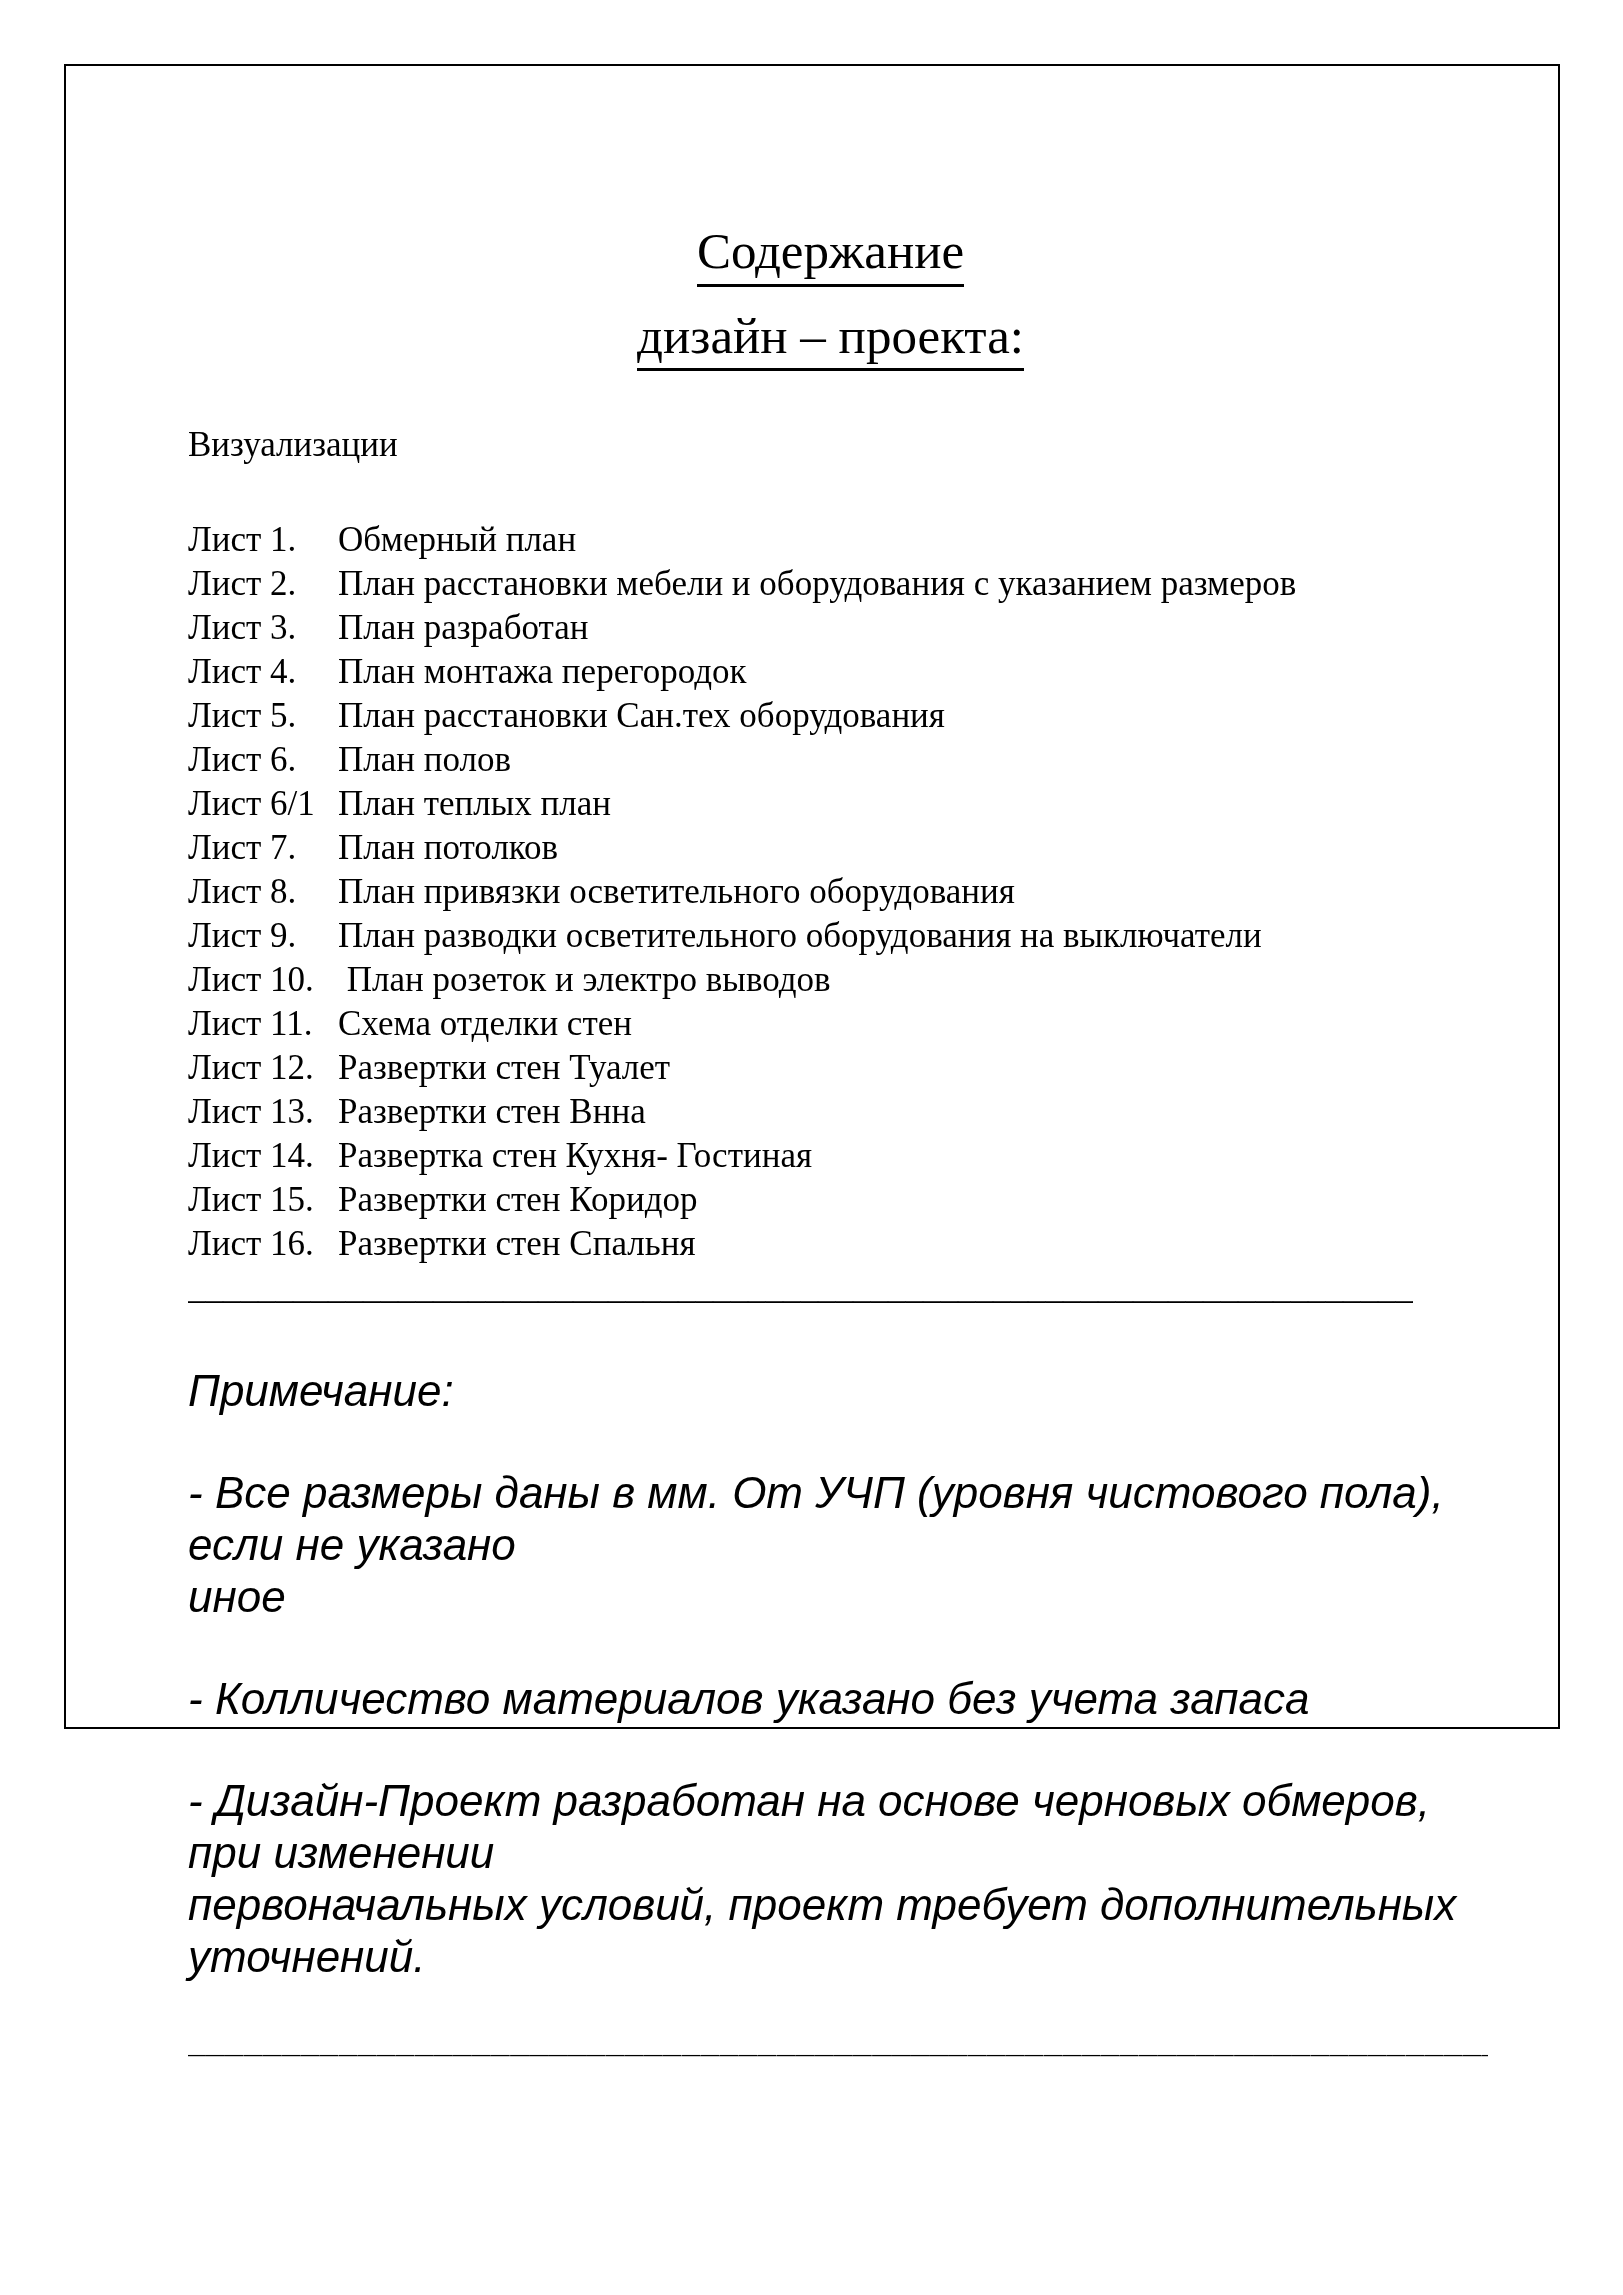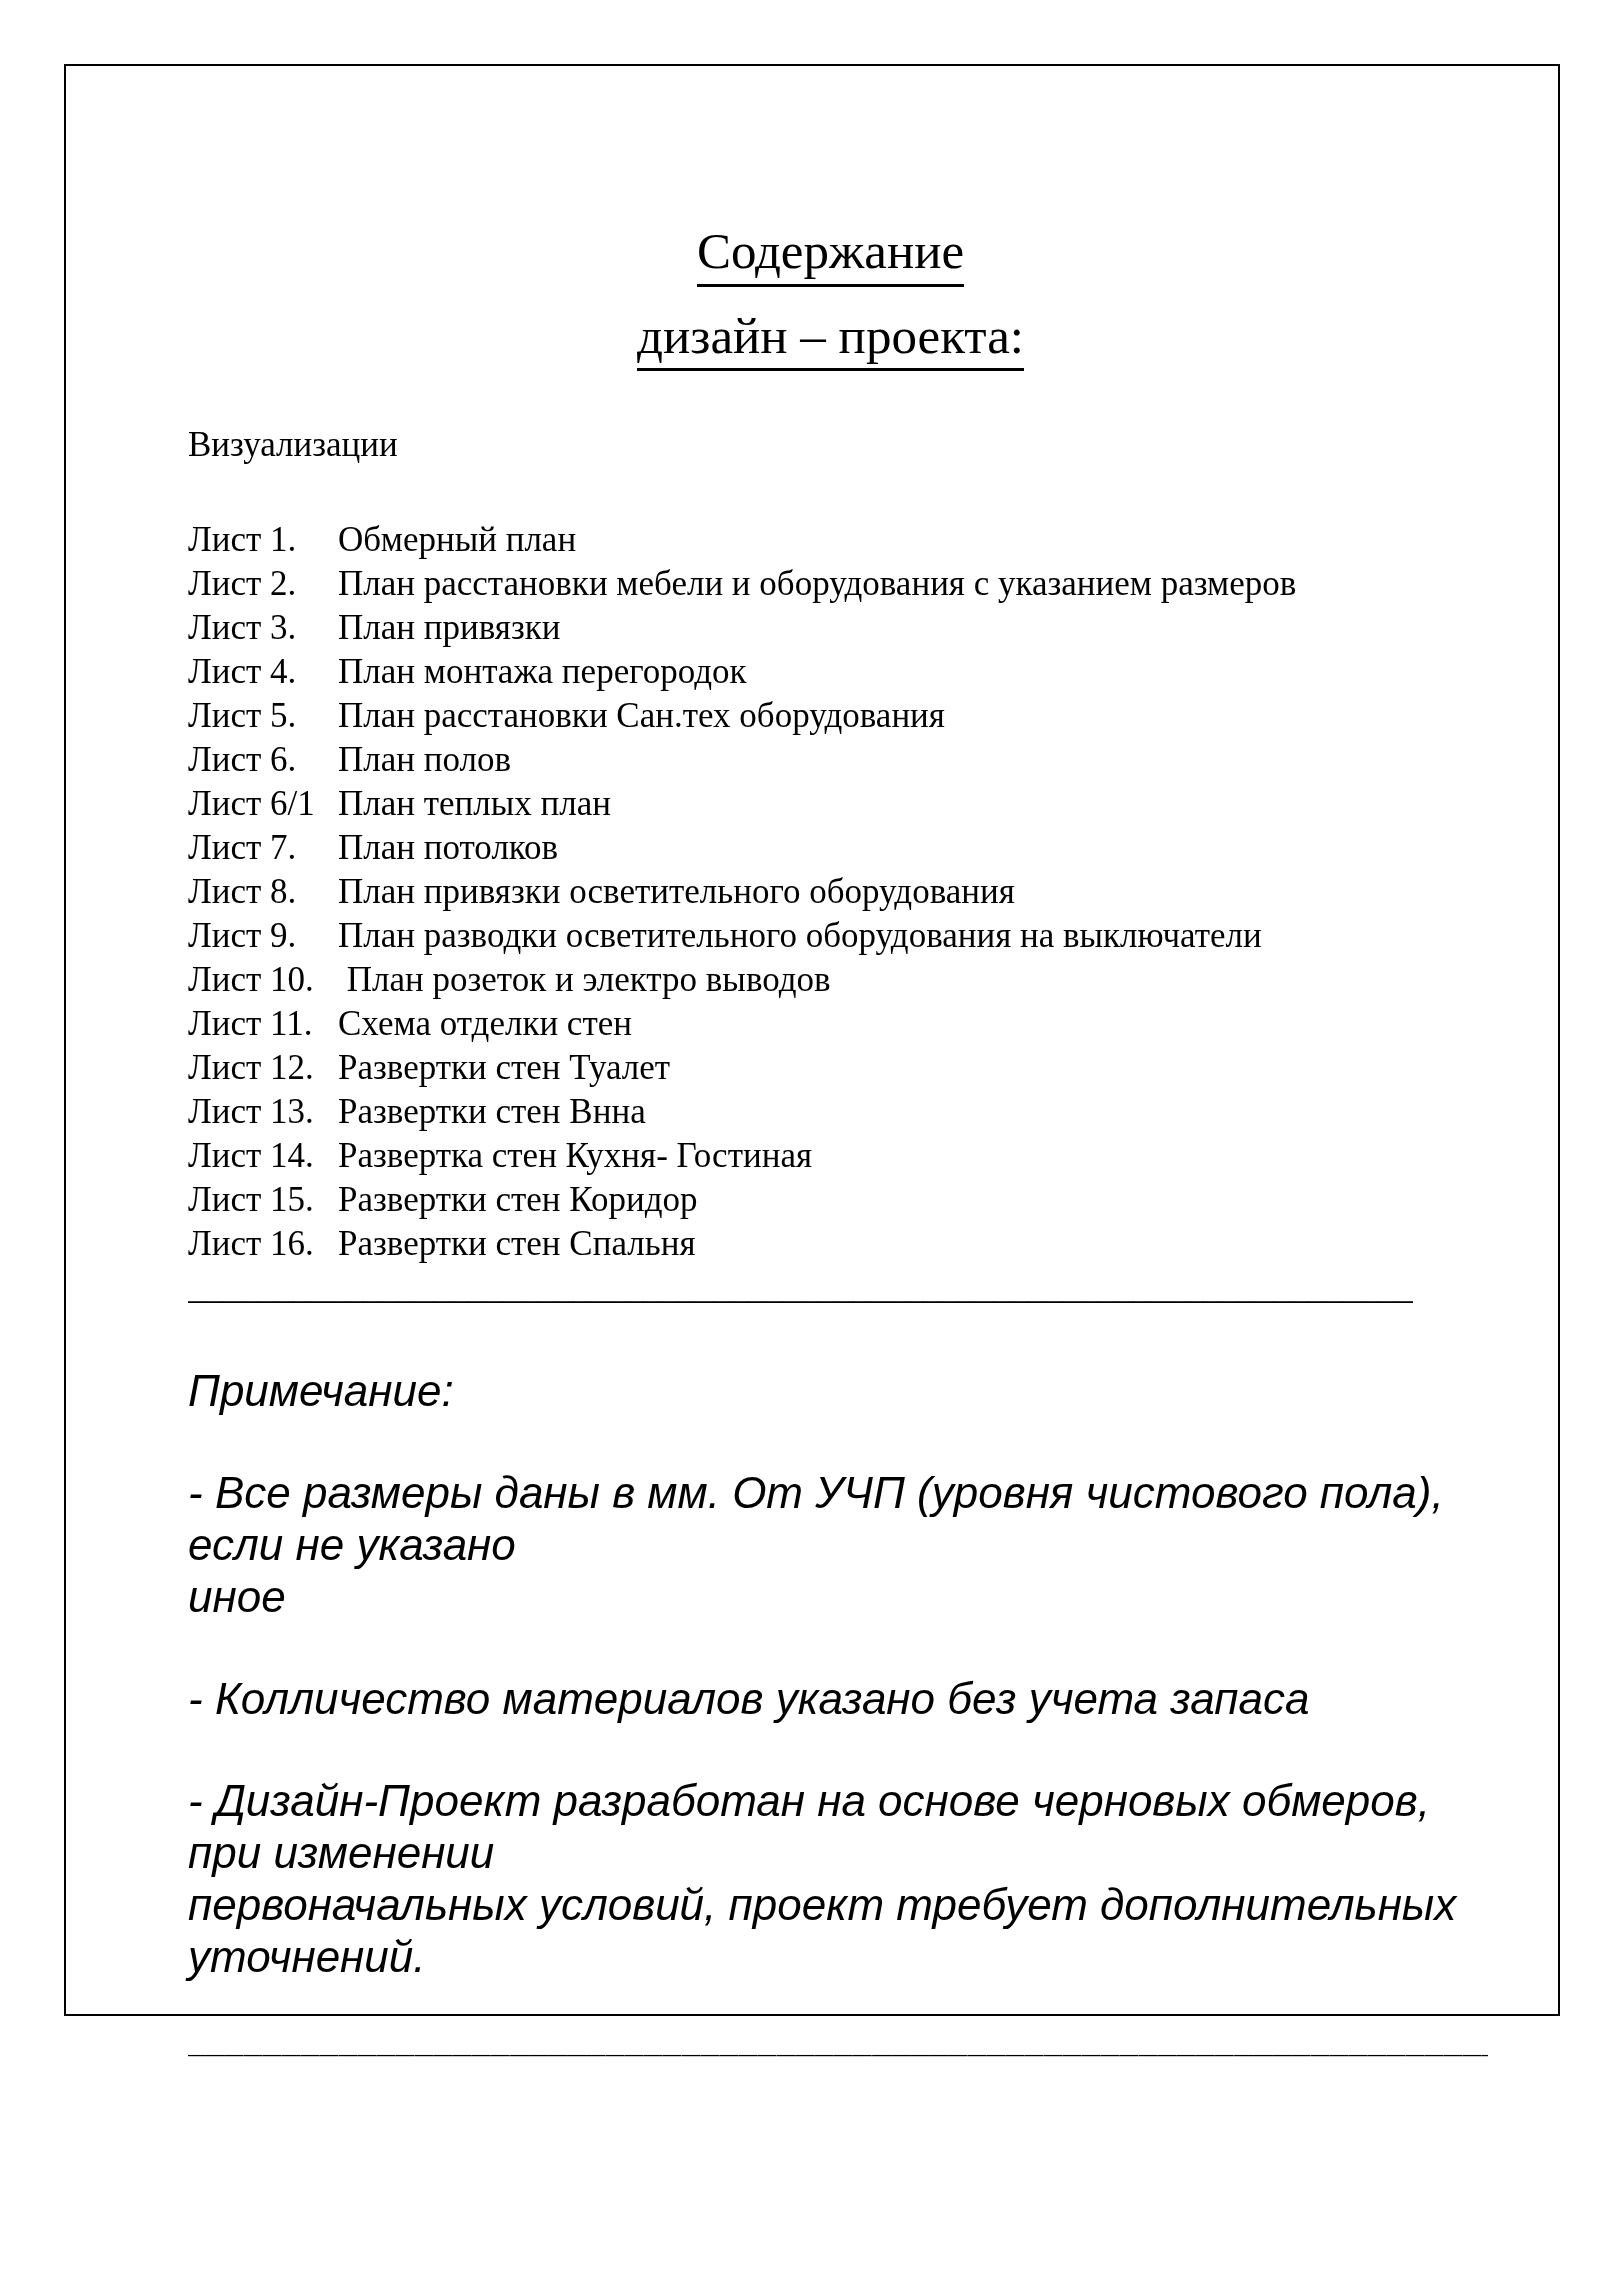--- a/index.html
+++ b/index.html
@@ -12,21 +12,21 @@
     height: 2295px;
     position: relative;
     color: #000000;
     -webkit-font-smoothing: antialiased;
   }
   .frame {
     position: absolute;
     left: 64px;
     top: 64px;
     width: 1496px;
-    height: 1952px;
+    height: 1665px;
     border: 2.6px solid #000000;
     box-sizing: border-box;
     background: #ffffff;
   }
   .content {
     padding: 0 85px 0 122px;
   }
 
   
   .serif {
@@ -124,21 +124,21 @@
       <div>
         <span class="title-line">дизайн – проекта:</span>
       </div>
     </div>
 
     <div class="viz-heading serif">Визуализации</div>
 
     <div class="sheet-list serif" id="sheet-list">
         <div class="sheet-row"><span class="sheet-num">Лист 1.</span><span class="sheet-title">Обмерный план</span></div>
         <div class="sheet-row"><span class="sheet-num">Лист 2.</span><span class="sheet-title">План расстановки мебели и оборудования с указанием размеров</span></div>
-        <div class="sheet-row"><span class="sheet-num">Лист 3.</span><span class="sheet-title">План привязки</span></div>
+        <div class="sheet-row"><span class="sheet-num">Лист 3.</span><span class="sheet-title">План разработан</span></div>
         <div class="sheet-row"><span class="sheet-num">Лист 4.</span><span class="sheet-title">План монтажа перегородок</span></div>
         <div class="sheet-row"><span class="sheet-num">Лист 5.</span><span class="sheet-title">План расстановки Сан.тех оборудования</span></div>
         <div class="sheet-row"><span class="sheet-num">Лист 6.</span><span class="sheet-title">План полов</span></div>
         <div class="sheet-row"><span class="sheet-num">Лист 6/1</span><span class="sheet-title">План теплых план</span></div>
         <div class="sheet-row"><span class="sheet-num">Лист 7.</span><span class="sheet-title">План потолков</span></div>
         <div class="sheet-row"><span class="sheet-num">Лист 8.</span><span class="sheet-title">План привязки осветительного оборудования</span></div>
         <div class="sheet-row"><span class="sheet-num">Лист 9.</span><span class="sheet-title">План разводки осветительного оборудования на выключатели</span></div>
         <div class="sheet-row"><span class="sheet-num">Лист 10.</span><span class="sheet-title"> План розеток и электро выводов</span></div>
         <div class="sheet-row"><span class="sheet-num">Лист 11.</span><span class="sheet-title">Схема отделки стен</span></div>
         <div class="sheet-row"><span class="sheet-num">Лист 12.</span><span class="sheet-title">Развертки стен Туалет</span></div>

